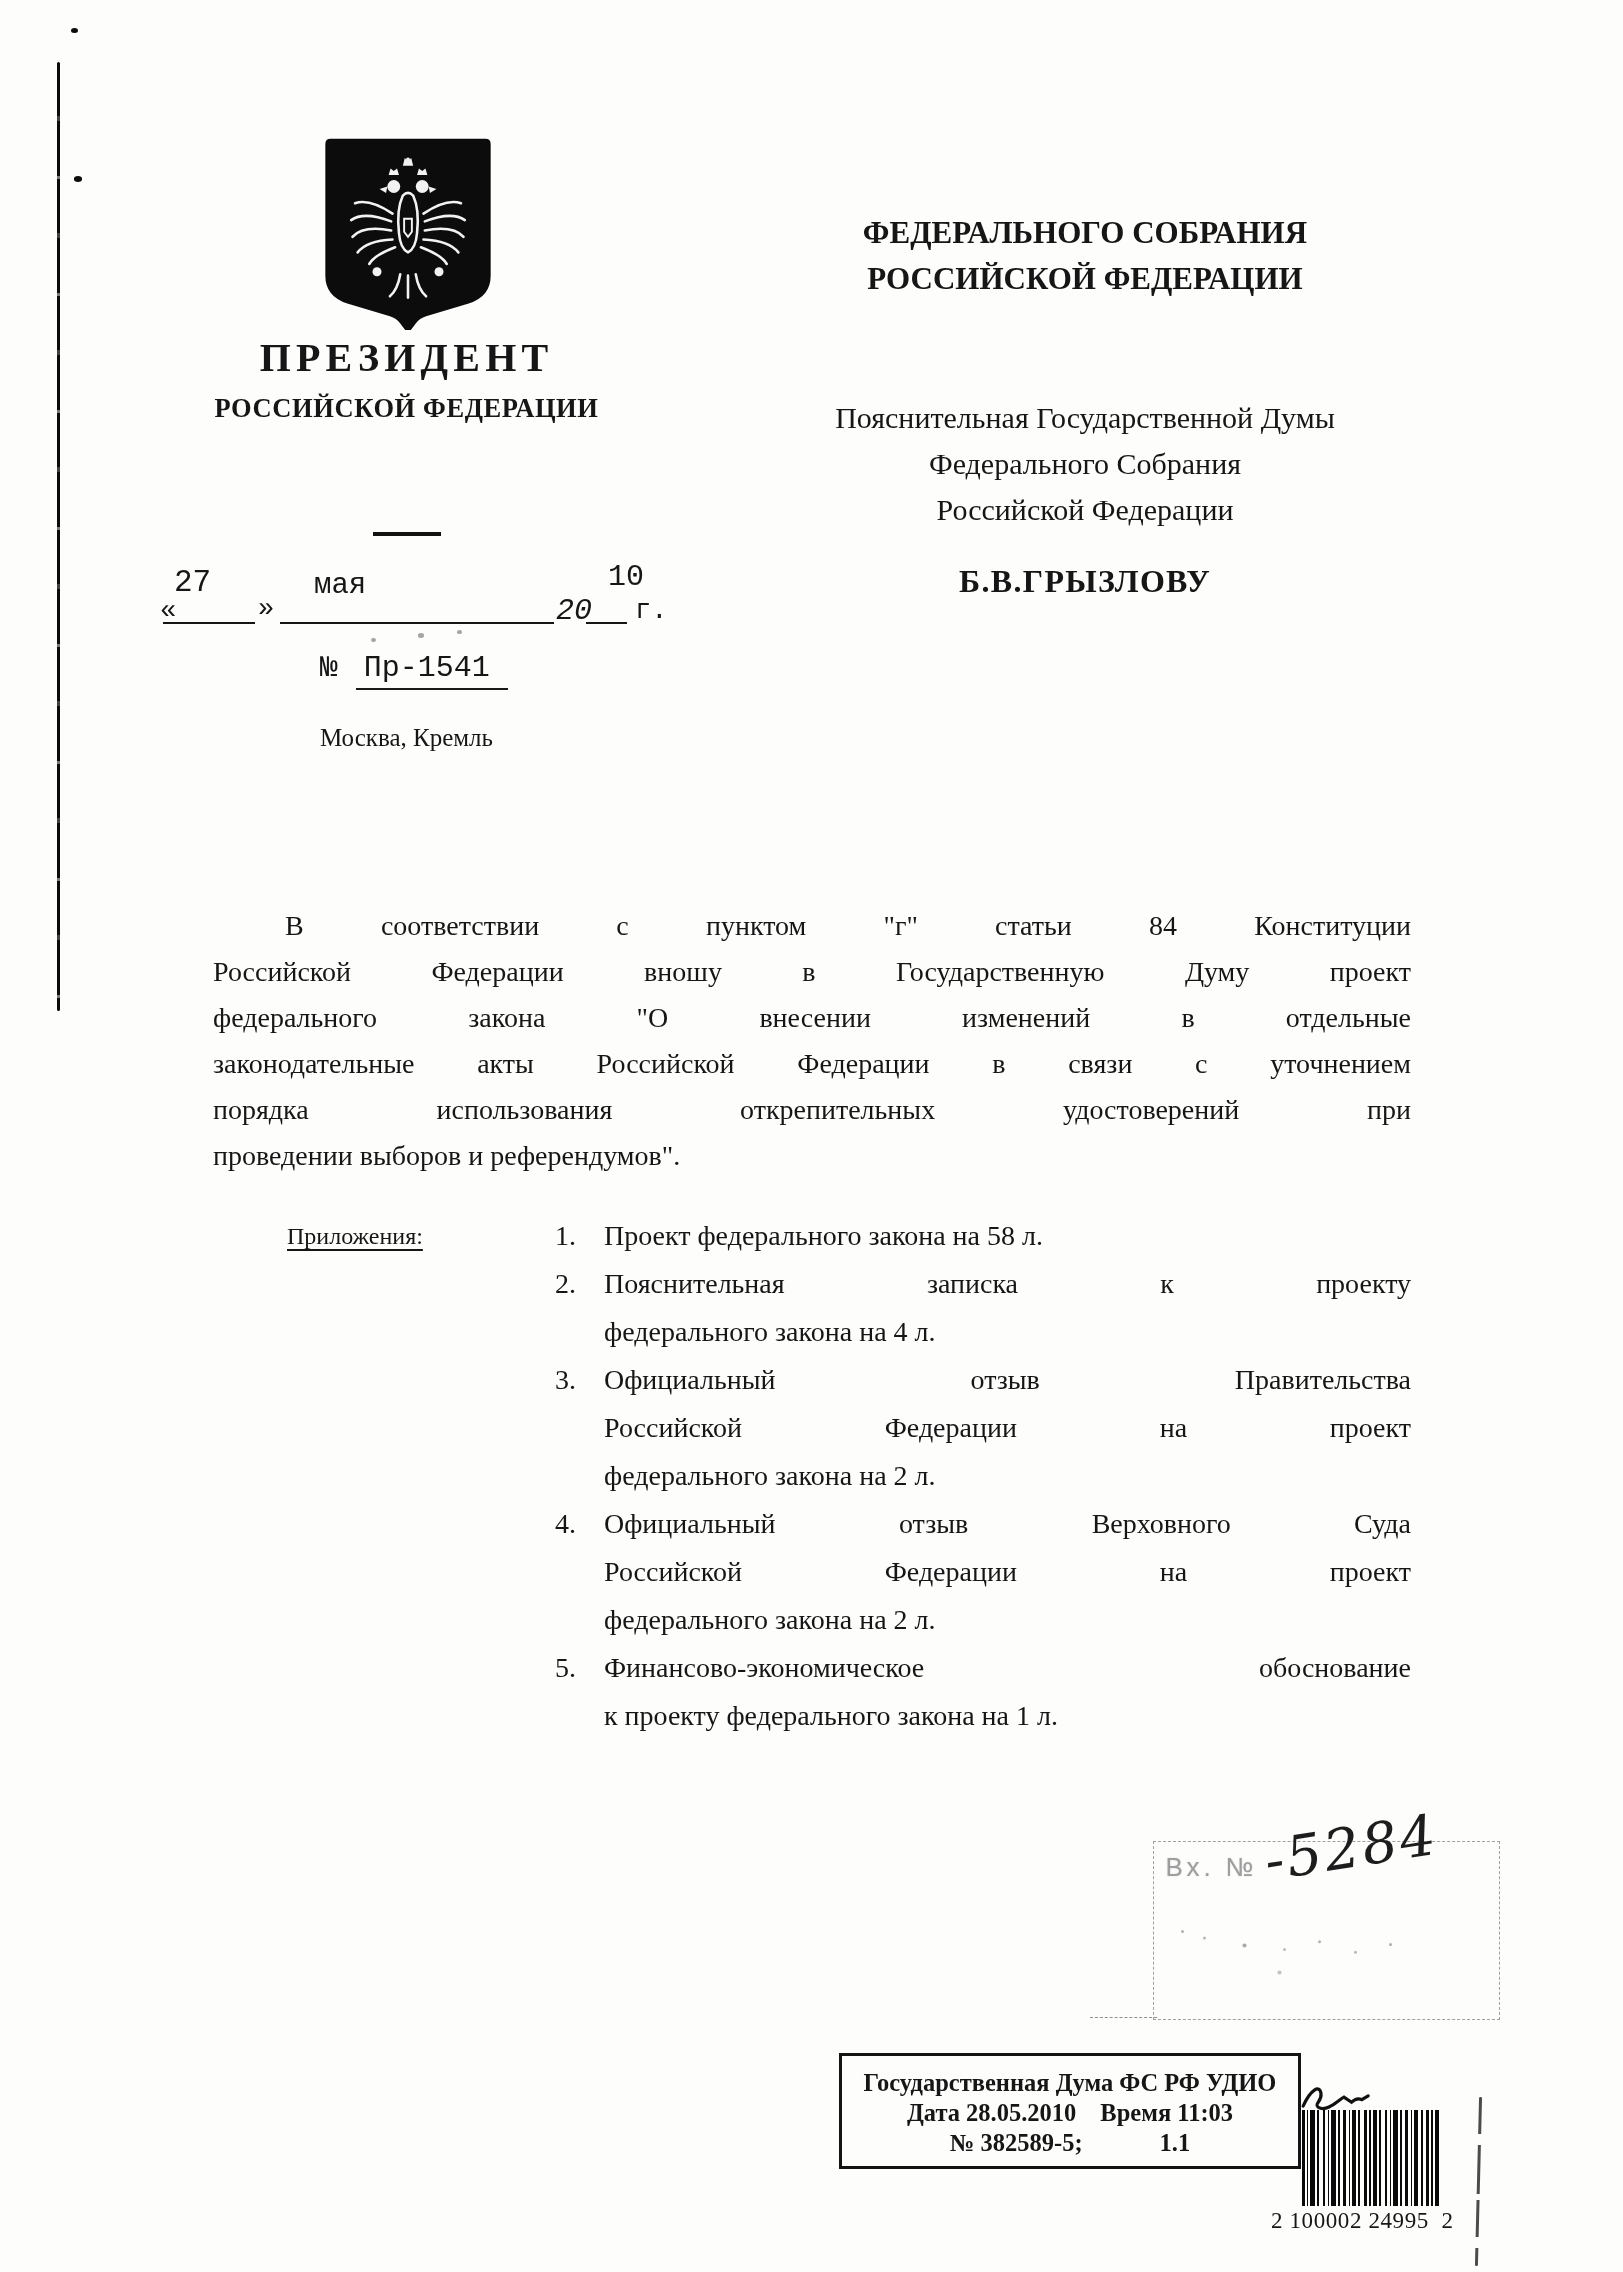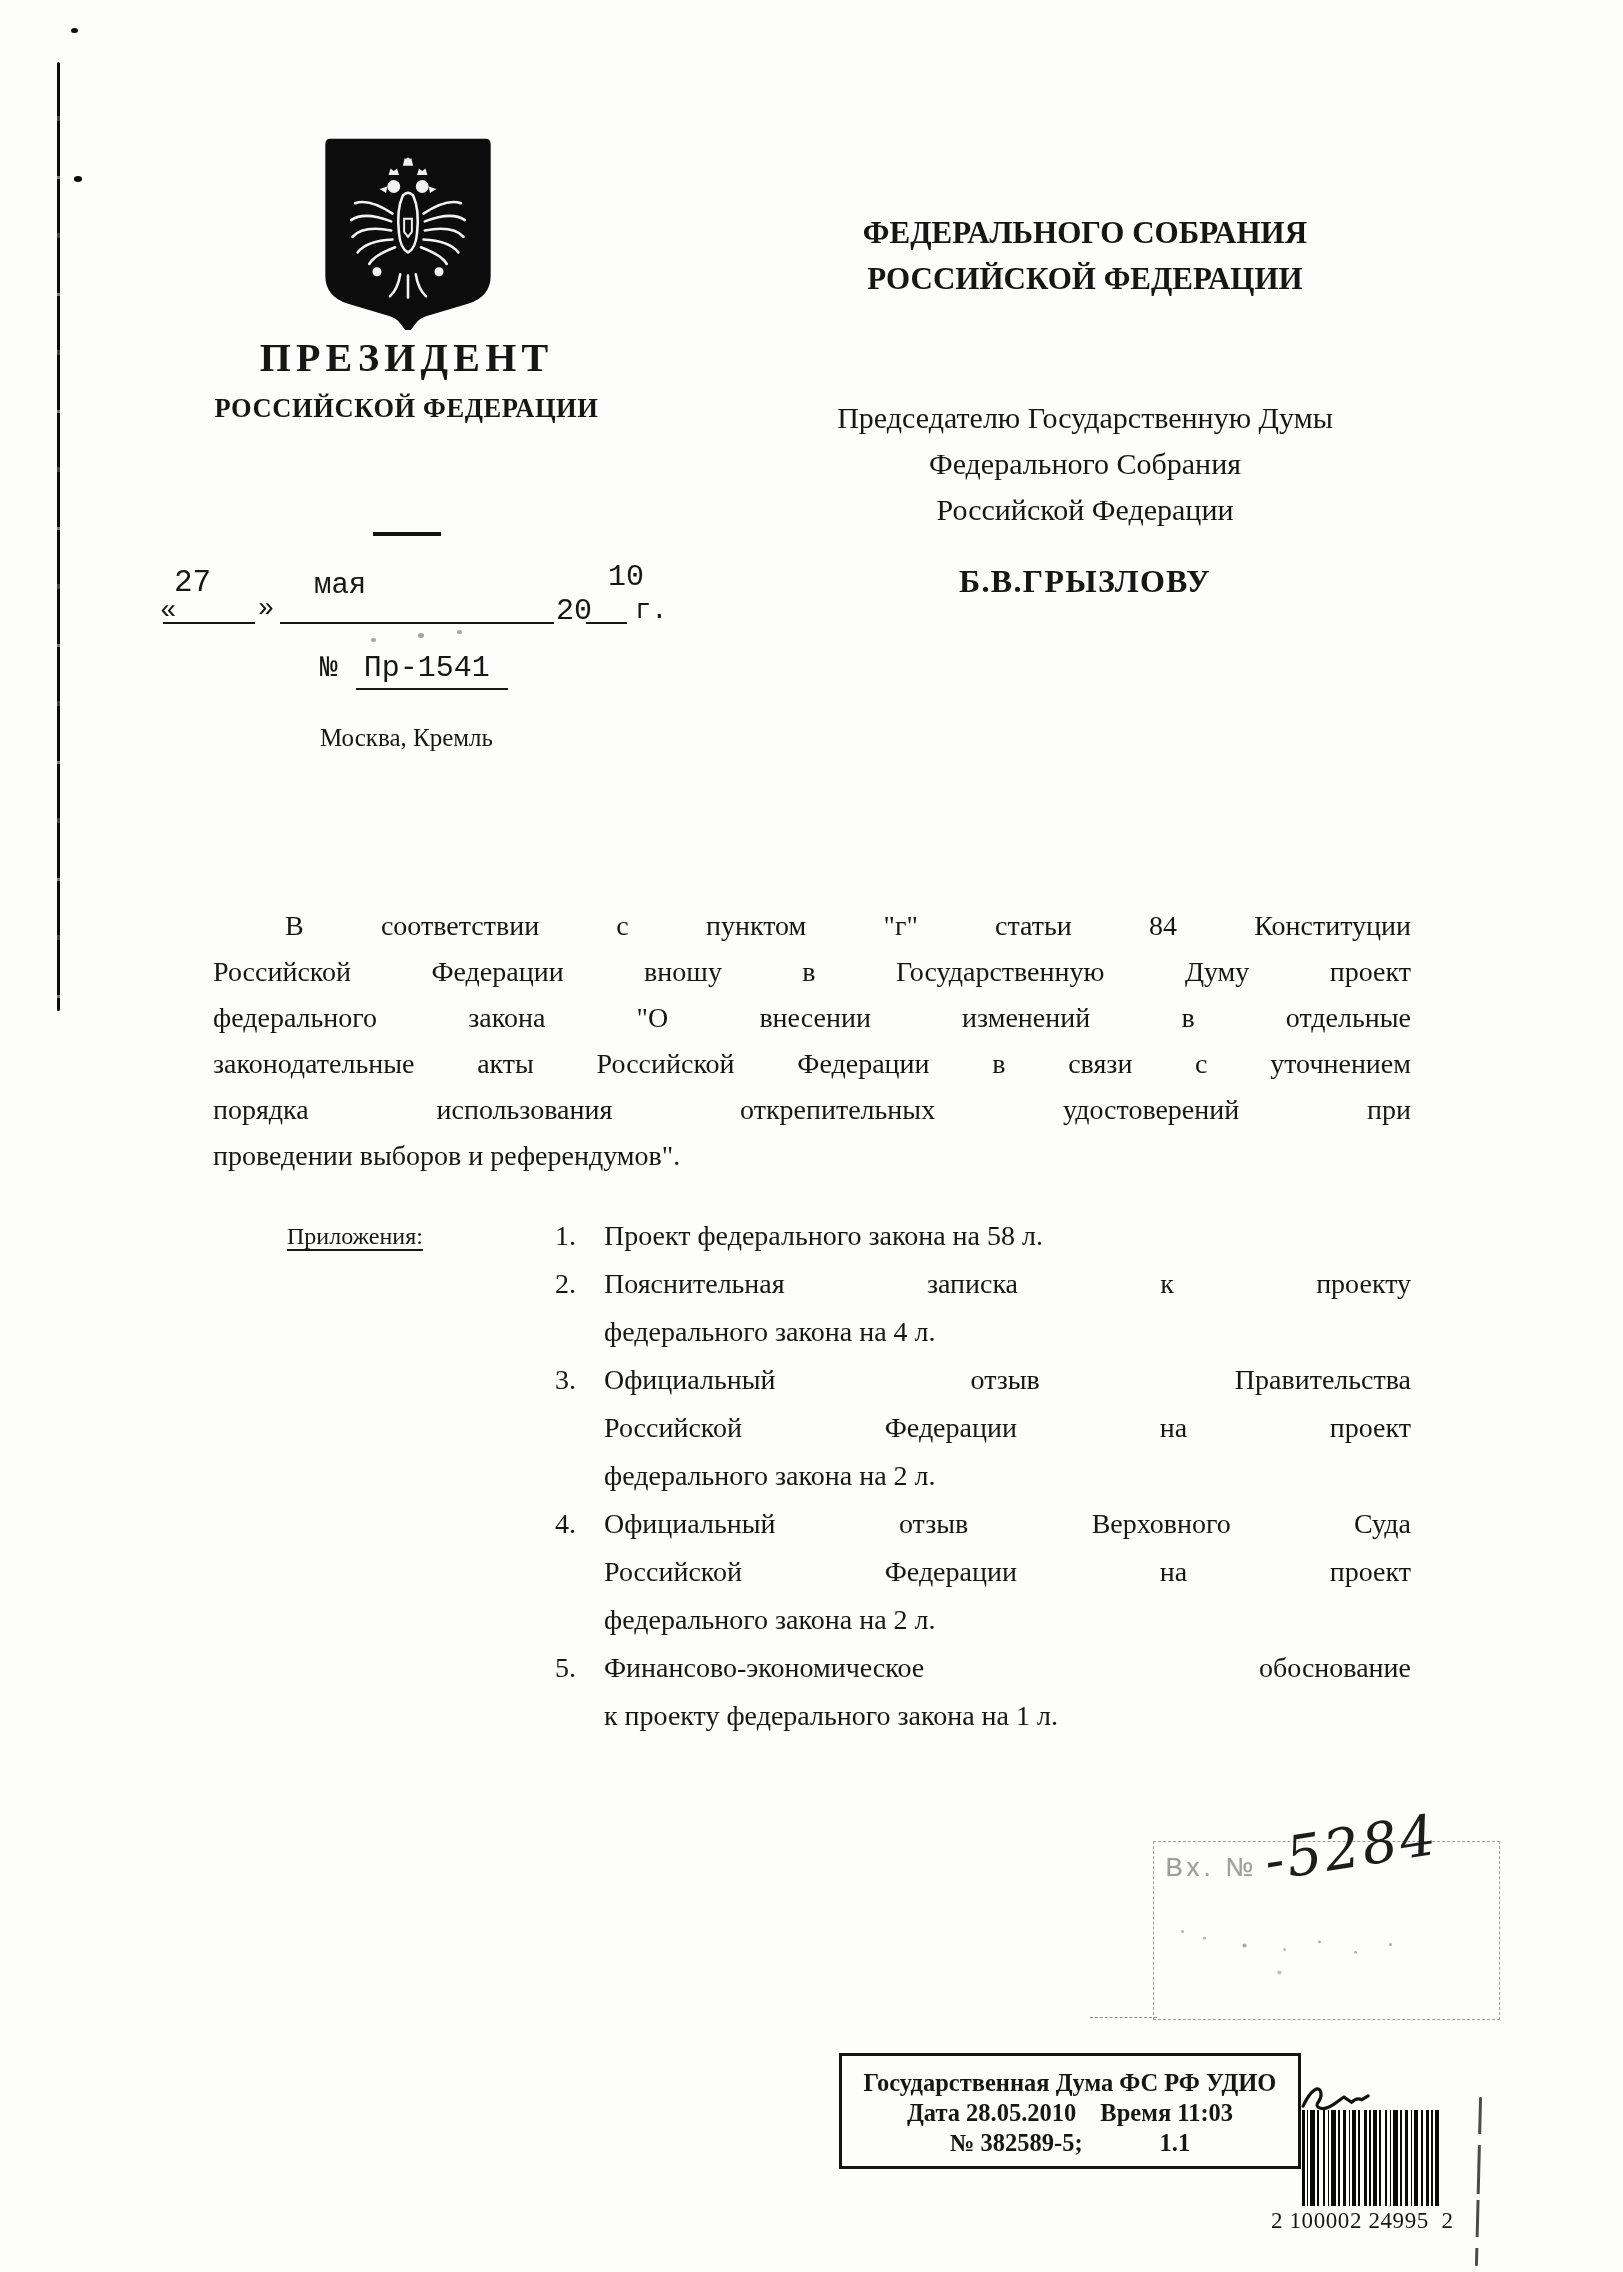--- a/index.html
+++ b/index.html
@@ -132,42 +132,42 @@
   <div class="abs prez-sub">РОССИЙСКОЙ ФЕДЕРАЦИИ</div>
   <div class="abs small-rule"></div>
 
   <div class="abs date-row mono">
     <span class="abs" style="left:0;top:28px;font-size:27px;">«</span>
     <span class="abs" style="left:14px;top:-2.6px;font-size:31px;">27</span>
     <div class="abs blank" style="left:2.6px;top:54px;width:92px;"></div>
     <span class="abs" style="left:98px;top:26px;font-size:27px;">»</span>
     <span class="abs" style="left:154px;top:1.3px;font-size:29px;">мая</span>
     <div class="abs blank" style="left:120px;top:54px;width:274px;"></div>
-    <span class="abs" style="left:396px;top:26px;font-size:30px;">20</span>
+    <span class="abs" style="left:396px;top:26px;font-size:30px;font-style:italic;">20</span>
     <span class="abs" style="left:432px;top:-7.7px;font-size:30px;margin-left:16px;">10</span>
     <div class="abs blank" style="left:426px;top:54px;width:41px;"></div>
     <span class="abs" style="left:475px;top:28px;font-size:27px;">г.</span>
   </div>
 
   <div class="abs num-row mono">
     <span>№</span>
     <span class="u">Пр-1541</span>
   </div>
   <div class="abs speck" style="left:371px;top:638px;width:4.5px;height:3.9px;"></div>
   <div class="abs speck" style="left:418px;top:633px;width:5.8px;height:4.5px;"></div>
   <div class="abs speck" style="left:457px;top:630px;width:5.2px;height:3.9px;"></div>
 
   <div class="abs place">Москва, Кремль</div>
 
   <div class="abs org">
     <div>ФЕДЕРАЛЬНОГО СОБРАНИЯ</div>
     <div>РОССИЙСКОЙ ФЕДЕРАЦИИ</div>
   </div>
   <div class="abs addr">
-    <div>Председателю Государственную Думы</div>
+    <div>Пояснительная Государственной Думы</div>
     <div>Федерального Собрания</div>
     <div>Российской Федерации</div>
   </div>
   <div class="abs addr-name">Б.В.ГРЫЗЛОВУ</div>
 
   <div class="abs body-par">
     <div class="ln just indent">В соответствии с пунктом "г" статьи 84 Конституции</div>
     <div class="ln just">Российской Федерации вношу в Государственную Думу проект</div>
     <div class="ln just">федерального закона "О внесении изменений в отдельные</div>
     <div class="ln just">законодательные акты Российской Федерации в связи с уточнением</div>

